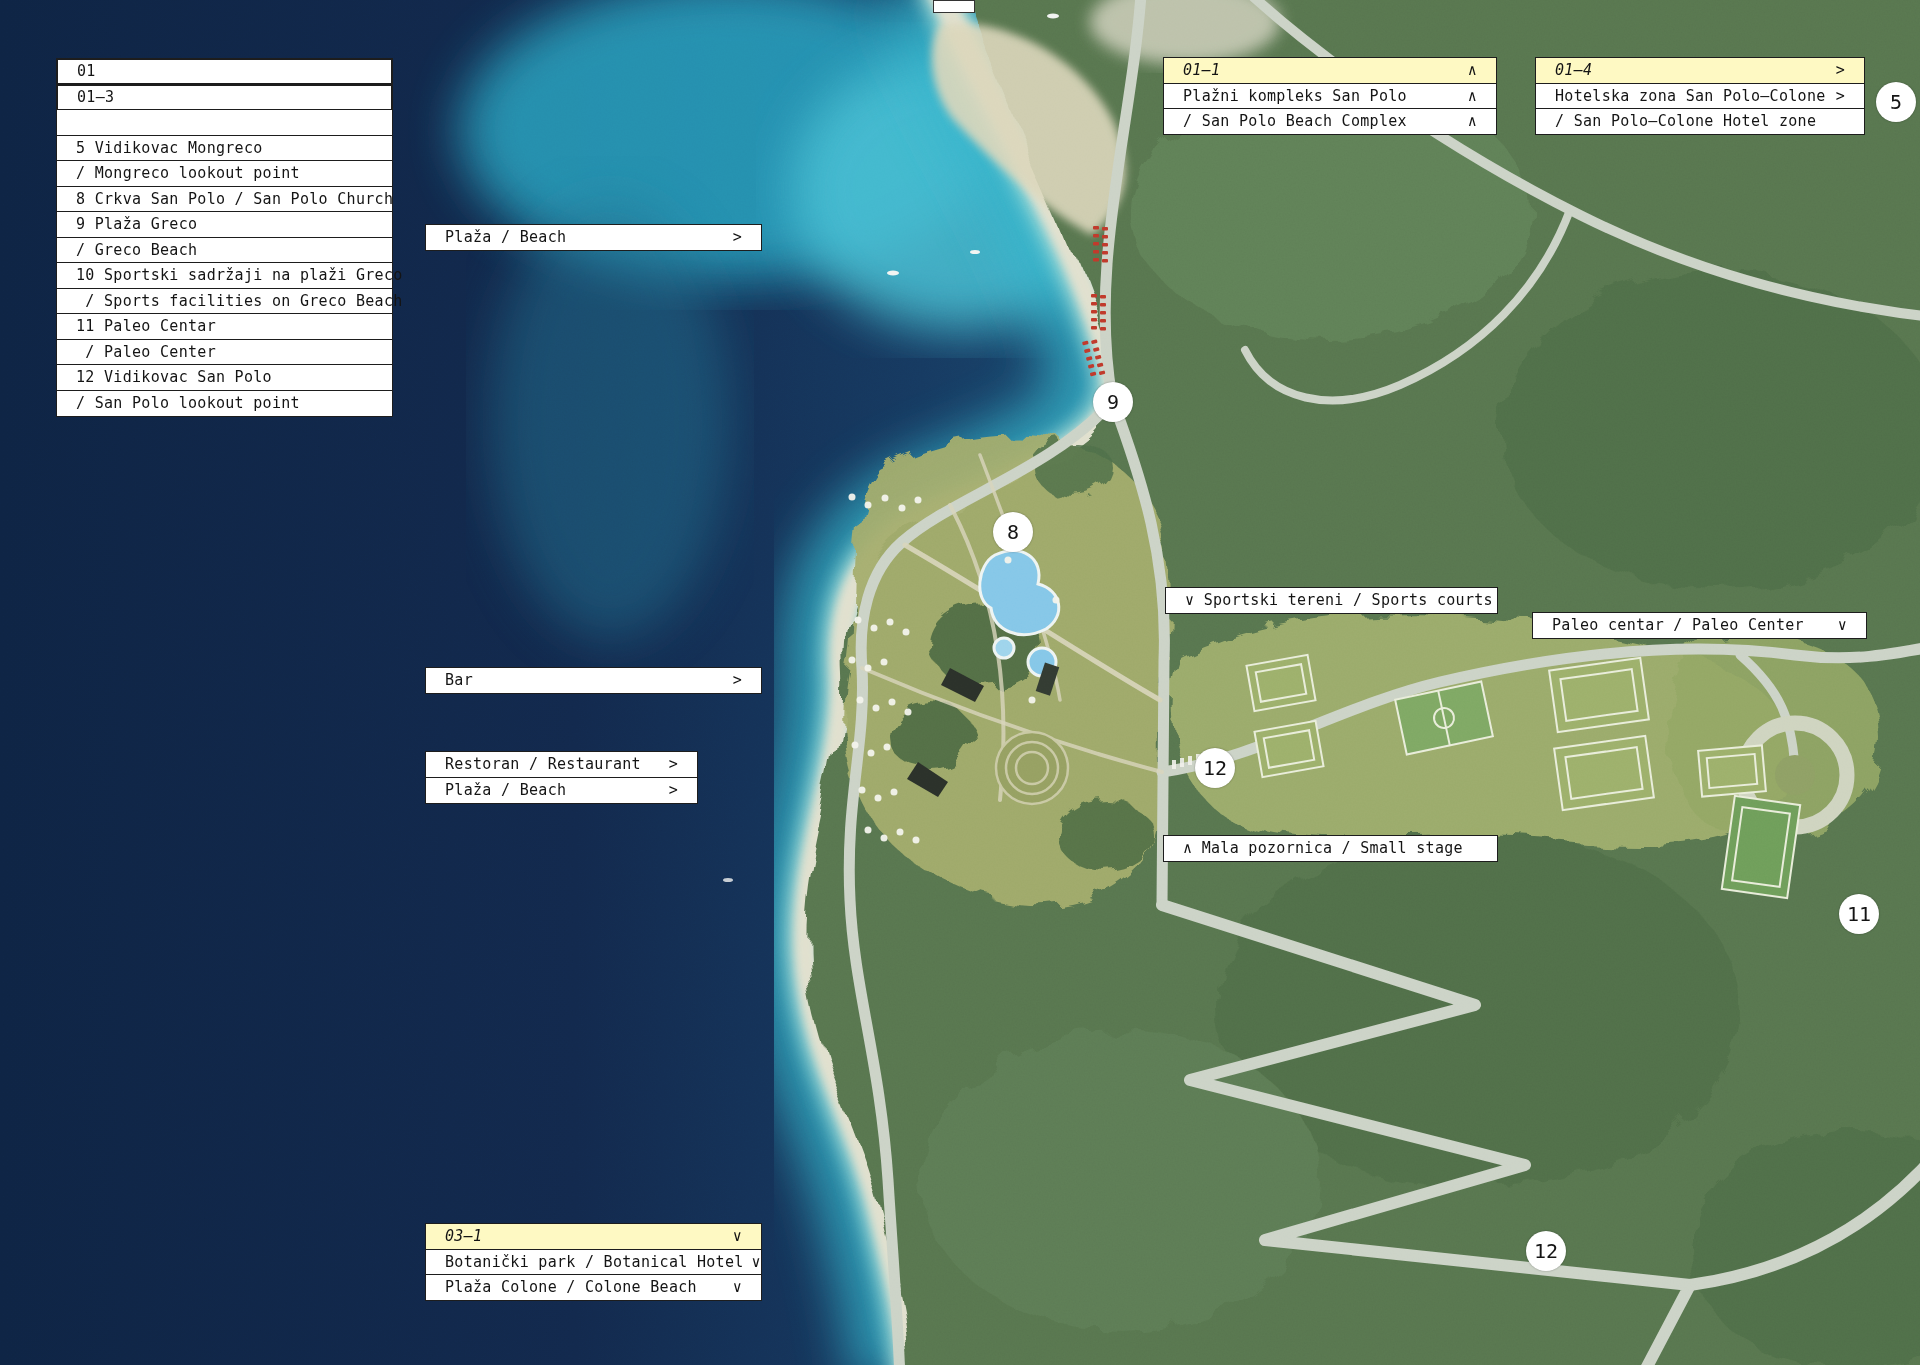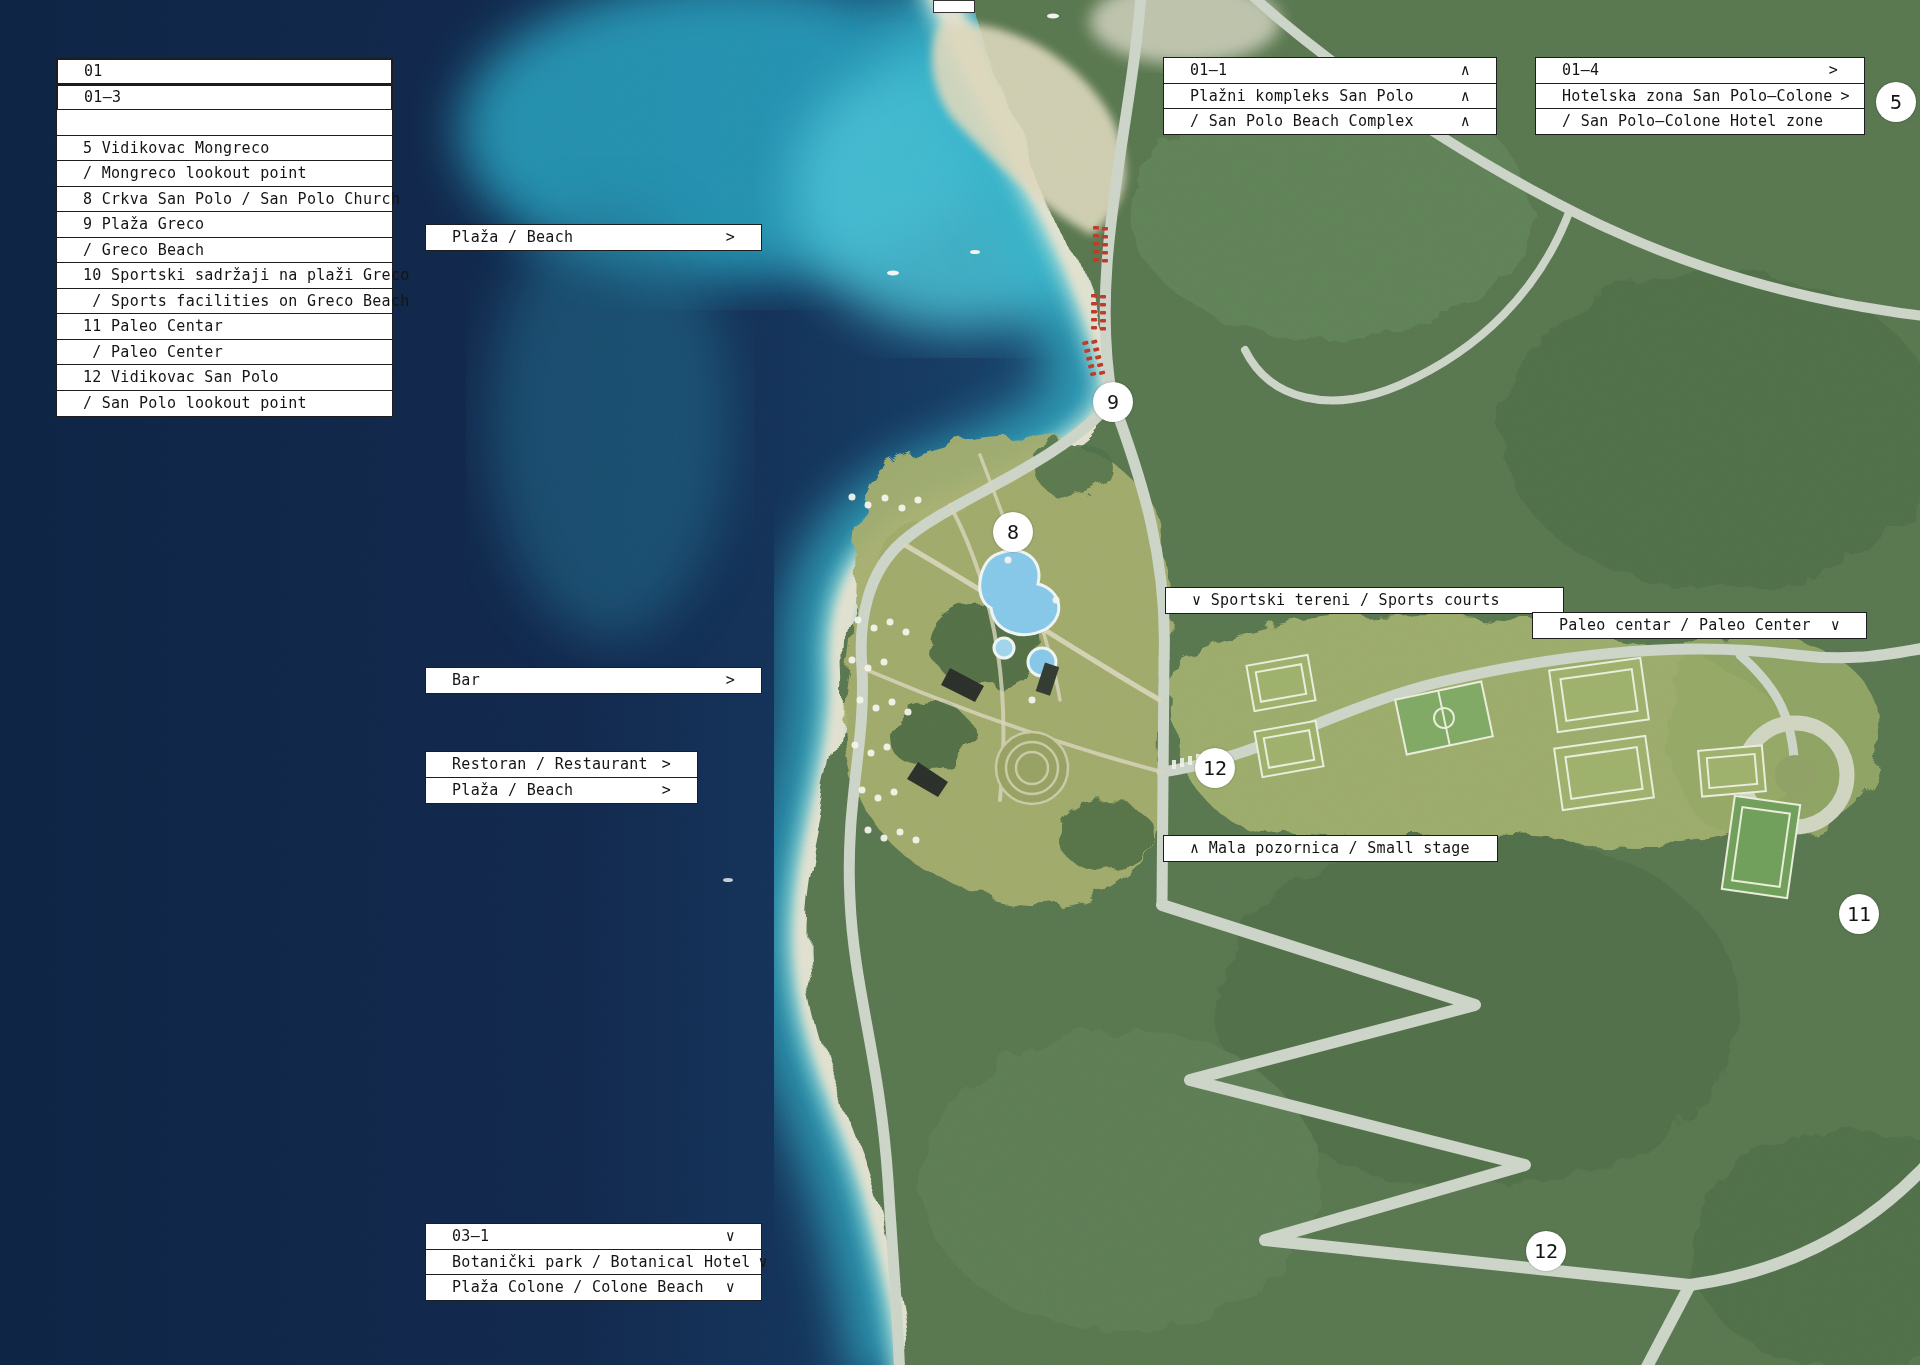--- a/index.html
+++ b/index.html
@@ -4,26 +4,26 @@
 <style>
   html,body{margin:0;padding:0;background:#0e2342;}
   #stage{position:relative;width:1920px;height:1365px;overflow:hidden;
          font-family:"DejaVu Sans Mono","DejaVu Sans",monospace;}
   #map-svg{position:absolute;left:0;top:0;width:1920px;height:1365px;display:block;}
 
   
   .panel{position:absolute;}
   .row{box-sizing:border-box;height:27px;background:#ffffff;border:1.5px solid #1d1d1d;
        display:flex;align-items:center;justify-content:space-between;
-       padding:0 26px;color:#141414;font-size:15px;line-height:1;
+       padding:0 19px;color:#141414;font-size:15px;line-height:1;
        white-space:pre;letter-spacing:.3px;margin-top:-1.5px;}
   .row:first-child{margin-top:0;}
   .row .txt{white-space:pre;}
   .row .arr{margin-left:8px;}
-  .hdr{background:#ffffff;}
+  .hdr{background:#fef9c3;font-style:italic;}
   .thick{border-width:2px;}
   .single{position:absolute;}
 
   
   .marker{position:absolute;width:40px;height:40px;border-radius:50%;background:#ffffff;
           color:#141414;display:flex;align-items:center;justify-content:center;
           font-size:20px;transform:translate(-50%,-50%);box-shadow:0 0 2px rgba(0,0,0,.35);}
 
   .fragment-box{position:absolute;background:#ffffff;border:1px solid #333;}
 </style>
@@ -266,21 +266,21 @@
   <div class="panel single" style="left:425px;top:667px;width:337px;">
     <div class="row"><span class="txt">Bar</span><span class="arr">&gt;</span></div>
   </div>
 
   <div class="panel" style="left:425px;top:751px;width:273px;">
     <div class="row"><span class="txt">Restoran / Restaurant</span><span class="arr">&gt;</span></div>
     <div class="row"><span class="txt">Plaža / Beach</span><span class="arr">&gt;</span></div>
   </div>
 
 
-  <div class="panel single" style="left:1165px;top:587px;width:399px;">
+  <div class="panel single" style="left:1165px;top:587px;width:333px;">
     <div class="row"><span class="txt">∨ Sportski tereni / Sports courts</span></div>
   </div>
 
   <div class="panel single" style="left:1532px;top:612px;width:335px;">
     <div class="row"><span class="txt">Paleo centar / Paleo Center</span><span class="arr">∨</span></div>
   </div>
 
   <div class="panel single" style="left:1163px;top:835px;width:335px;border-radius:11px;">
     <div class="row"><span class="txt">∧ Mala pozornica / Small stage</span></div>
   </div>

